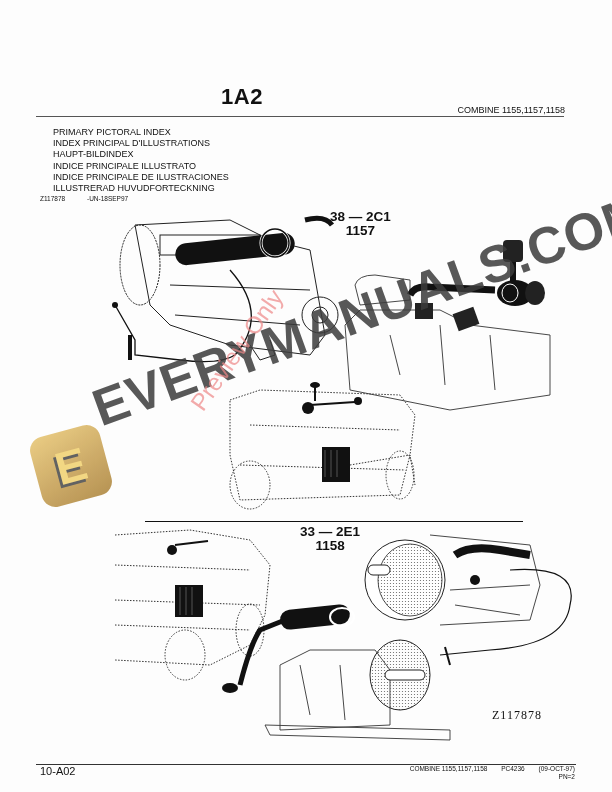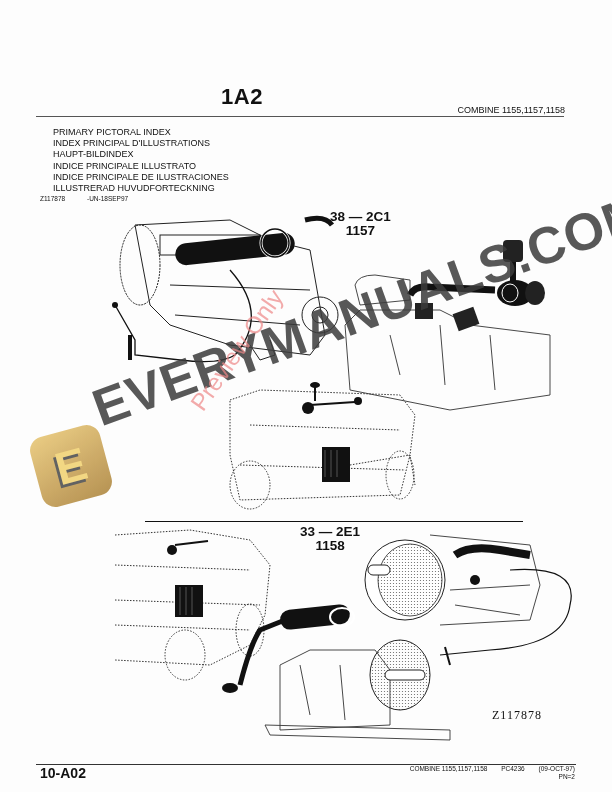--- a/index.html
+++ b/index.html
@@ -25,21 +25,21 @@
     .callout { position: absolute; font-weight: bold; font-size: 13.5px; text-align: center; line-height: 14px; }
     .callout-1 { left: 330px; top: 210px; }
     .callout-2 { left: 300px; top: 525px; }
 
     .divider-rule { position: absolute; left: 145px; top: 521px; width: 378px; height: 1px; background: #111; }
 
     .illus { position: absolute; }
     .fig-id { position: absolute; left: 492px; top: 708px; font-family: "Liberation Serif", serif; font-size: 12px; letter-spacing: 1px; }
 
     .footer-rule { position: absolute; left: 36px; top: 764px; width: 540px; height: 1px; background: #333; }
-    .footer-left { position: absolute; left: 40px; top: 765px; font-weight: bold; font-size: 14px; }
+    .footer-left { position: absolute; left: 40px; top: 765px; font-weight: normal; font-size: 11px; }
     .footer-right { position: absolute; right: 37px; top: 765px; font-size: 6.5px; text-align: right; line-height: 8px; }
     .footer-right span + span { margin-left: 12px; }
 
     .wm-badge {
       position: absolute; left: 35px; top: 430px; width: 72px; height: 72px;
       transform: rotate(-15deg); border-radius: 14px;
       background: linear-gradient(160deg, #e9c97a 0%, #c7a25a 60%, #b08a45 100%);
       opacity: 0.92;
     }
     .wm-badge-letter {

